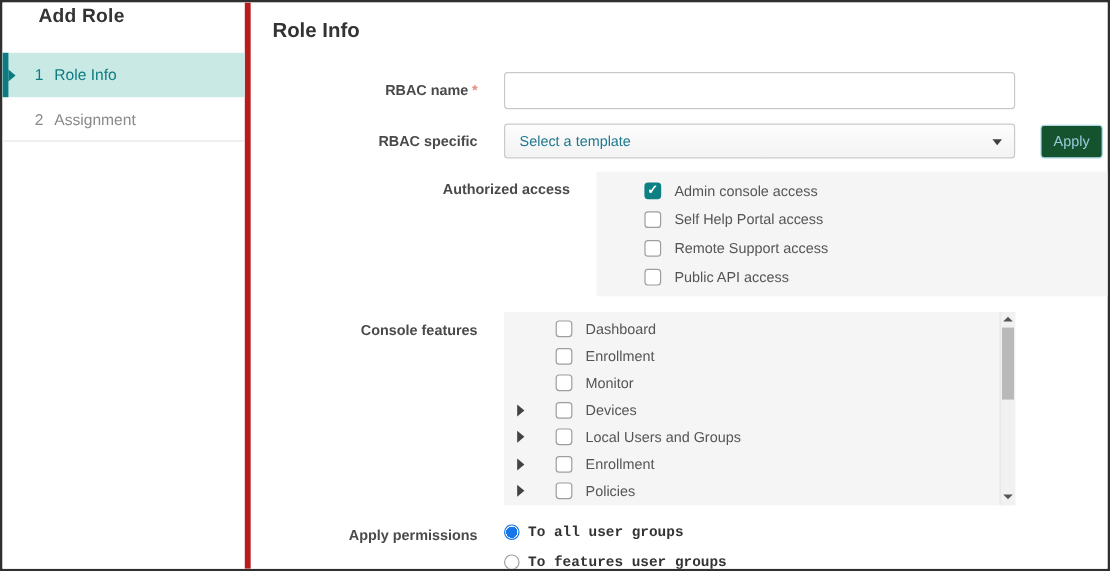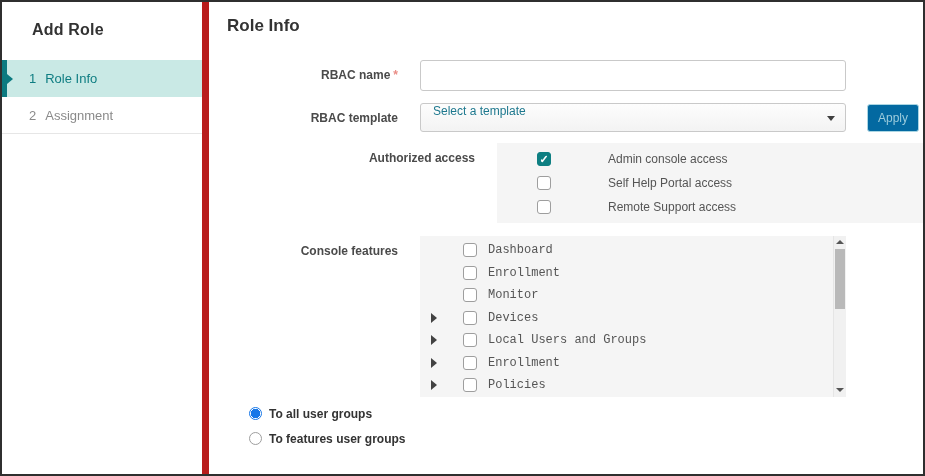--- a/index.html
+++ b/index.html
@@ -2,21 +2,21 @@
 <html><head>
 <meta charset="utf-8">
 <style>
   * { margin:0; padding:0; box-sizing:border-box; }
   body { background:#fff; font-family:"Liberation Sans", sans-serif; }
 
   .frame { position:relative; width:925px; height:476px; border:2px solid #2f2f2f;
            background:#fff; display:flex; overflow:hidden; }
 
   
-  .sidebar { flex:0 0 207px; width:207px; border-right:7px solid #b91c1c; padding-top:19px; background:#fff; }
+  .sidebar { flex:0 0 207px; width:207px; border-right:5px solid #b91c1c; padding-top:3px; background:#fff; }
   .sidebar-title { font-size:16px; font-weight:700; color:#333; margin:0 0 21px 30px; letter-spacing:.2px; }
   .step { position:relative; height:37px; display:flex; align-items:center;
           padding-left:27px; font-size:13px; color:#8a8a8a; cursor:pointer; }
   .step .step-num { margin-right:9px; }
   .step.selected { background:#c9e9e5; color:#0e7d82; }
   .step-marker { position:absolute; left:0; top:0; bottom:0; width:5px; background:#0c7a80; }
   .step-marker::after { content:""; position:absolute; left:5px; top:50%; margin-top:-5px;
           border-left:6px solid #0c7a80; border-top:5px solid transparent; border-bottom:5px solid transparent; }
   .step.divider { border-bottom:1px solid #e6e6e6; }
 
@@ -29,54 +29,54 @@
   .form-label { flex:0 0 171px; width:171px; text-align:right; padding-top:8px;
                 font-size:12px; font-weight:700; color:#4a4a4a; }
   .req { color:#e98c85; margin-left:3px; font-weight:700; }
   .form-field { margin-left:22px; flex:0 0 426px; width:426px; }
 
   .text-input { width:100%; height:31px; border:1px solid #c9c9c9; border-radius:3px;
                 padding:0 10px; font-size:12px; color:#333; outline:none;
                 font-family:"Liberation Sans", sans-serif; }
 
   .select { position:relative; height:29px; border:1px solid #c9c9c9; border-radius:3px;
-            background:linear-gradient(#fdfdfd,#f3f3f3); display:flex; align-items:flex-start;
+            background:linear-gradient(#fdfdfd,#f3f3f3); display:flex; align-items:center;
             padding:0 26px 0 12px; font-size:12px; color:#1d788e; cursor:pointer; }
   .caret { position:absolute; right:10px; top:50%; margin-top:-2px; width:0; height:0;
            border-top:5px solid #3f3f3f; border-left:4px solid transparent; border-right:4px solid transparent; }
 
   .apply-btn { margin-left:21px; margin-top:1px; width:52px; height:28px; border:1px solid #abd6e3;
-               border-radius:3px; background:#0369a1; color:#9bcbdc; font-size:12px; cursor:pointer;
+               border-radius:3px; background:#14532d; color:#9bcbdc; font-size:12px; cursor:pointer;
                font-family:"Liberation Sans", sans-serif; }
 
   .panel { background:#f5f5f5; width:426px; }
   .panel.auth { padding:4px 0 4px; }
-  .check-row { display:flex; align-items:center; height:24px; padding-left:40px;gap:46px; }
+  .check-row { display:flex; align-items:center; height:24px; padding-left:40px; }
   .cb { position:relative; flex:0 0 14px; width:14px; height:14px; border:1px solid #9e9e9e;
         border-radius:3px; background:#fff; cursor:pointer; }
   .cb.checked { background:#0e7f82; border-color:#0e7f82; }
   .cb.checked::after { content:"\2713"; position:absolute; left:0; right:0; top:0;
         color:#fff; font-size:11px; line-height:13px; text-align:center; font-weight:700; }
   .cb-label { margin-left:11px; font-size:12px; color:#555; }
 
   .panel.console { position:relative; height:161px; padding:3px 0 0; }
-  .tree-row { display:flex; align-items:center; height:22.5px; padding-left:9px;font-family:Liberation Mono, monospace; }
+  .tree-row { display:flex; align-items:center; height:22.5px; padding-left:9px; }
   .expander { flex:0 0 10px; width:10px; height:10px; margin-right:24px; position:relative; cursor:pointer; }
   .expander.arrow::after { content:""; position:absolute; left:2px; top:0; width:0; height:0;
         border-left:6px solid #424242; border-top:5px solid transparent; border-bottom:5px solid transparent; }
 
   .scrollbar { position:absolute; top:0; right:0; bottom:0; width:13px; background:#f1f1f1;
                border-left:1px solid #e5e5e5; cursor:pointer; }
   .sb-up { position:absolute; top:4px; left:50%; margin-left:-4px; width:0; height:0;
            border-bottom:4px solid #555; border-left:4px solid transparent; border-right:4px solid transparent; }
   .sb-thumb { position:absolute; top:13px; left:1px; right:1px; height:60px; background:#b9b9b9; }
   .sb-down { position:absolute; bottom:5px; left:50%; margin-left:-4px; width:0; height:0;
            border-top:4px solid #555; border-left:4px solid transparent; border-right:4px solid transparent; }
 
-  .radio-row { display:flex; height:25px; }
+  .radio-row { display:flex; align-items:center; height:25px;font-family:Liberation Mono, monospace; }
   .radio { flex:0 0 13px; width:13px; height:13px; border-radius:50%;
            border:1px solid #9e9e9e; background:#fff; cursor:pointer; }
   .radio.selected { border-color:#1777e8;
            background:radial-gradient(circle at center, #1777e8 0 60%, #fff 61% 100%); }
   .radio-label { margin-left:7px; font-size:12px; font-weight:700; color:#333; }
 </style>
 </head>
 <body>
 
 <div class="frame">
@@ -104,21 +104,21 @@
       <div class="form-row">
         <div class="form-label">
           <span>RBAC name</span><span class="req">*</span>
         </div>
         <div class="form-field">
           <input class="text-input" type="text" value="" style="">
         </div>
       </div>
 
       <div class="form-row mt12">
-        <div class="form-label">RBAC template</div>
+        <div class="form-label">RBAC specific</div>
         <div class="form-field">
           <div class="select">
             <span>Select a template</span>
             <span class="caret"></span>
           </div>
         </div>
         <button class="apply-btn">Apply</button>
       </div>
 
       <div class="form-row mt11">
@@ -129,20 +129,24 @@
               <span class="cb checked"></span>
               <span class="cb-label">Admin console access</span>
             </div>
             <div class="check-row">
               <span class="cb"></span>
               <span class="cb-label">Self Help Portal access</span>
             </div>
             <div class="check-row">
               <span class="cb"></span>
               <span class="cb-label">Remote Support access</span>
+            </div>
+            <div class="check-row">
+              <span class="cb"></span>
+              <span class="cb-label">Public API access</span>
             </div>
           </div>
         </div>
       </div>
 
       <div class="form-row mt13">
         <div class="form-label">Console features</div>
         <div class="form-field">
           <div class="panel console">
 
@@ -185,20 +189,21 @@
             <div class="scrollbar">
               <span class="sb-up"></span>
               <span class="sb-thumb"></span>
               <span class="sb-down"></span>
             </div>
           </div>
         </div>
       </div>
 
       <div class="form-row mt10">
+        <div class="form-label">Apply permissions</div>
         <div class="form-field">
           <div class="radio-row">
             <span class="radio selected"></span>
             <span class="radio-label">To all user groups</span>
           </div>
           <div class="radio-row">
             <span class="radio"></span>
             <span class="radio-label">To features user groups</span>
           </div>
         </div>

